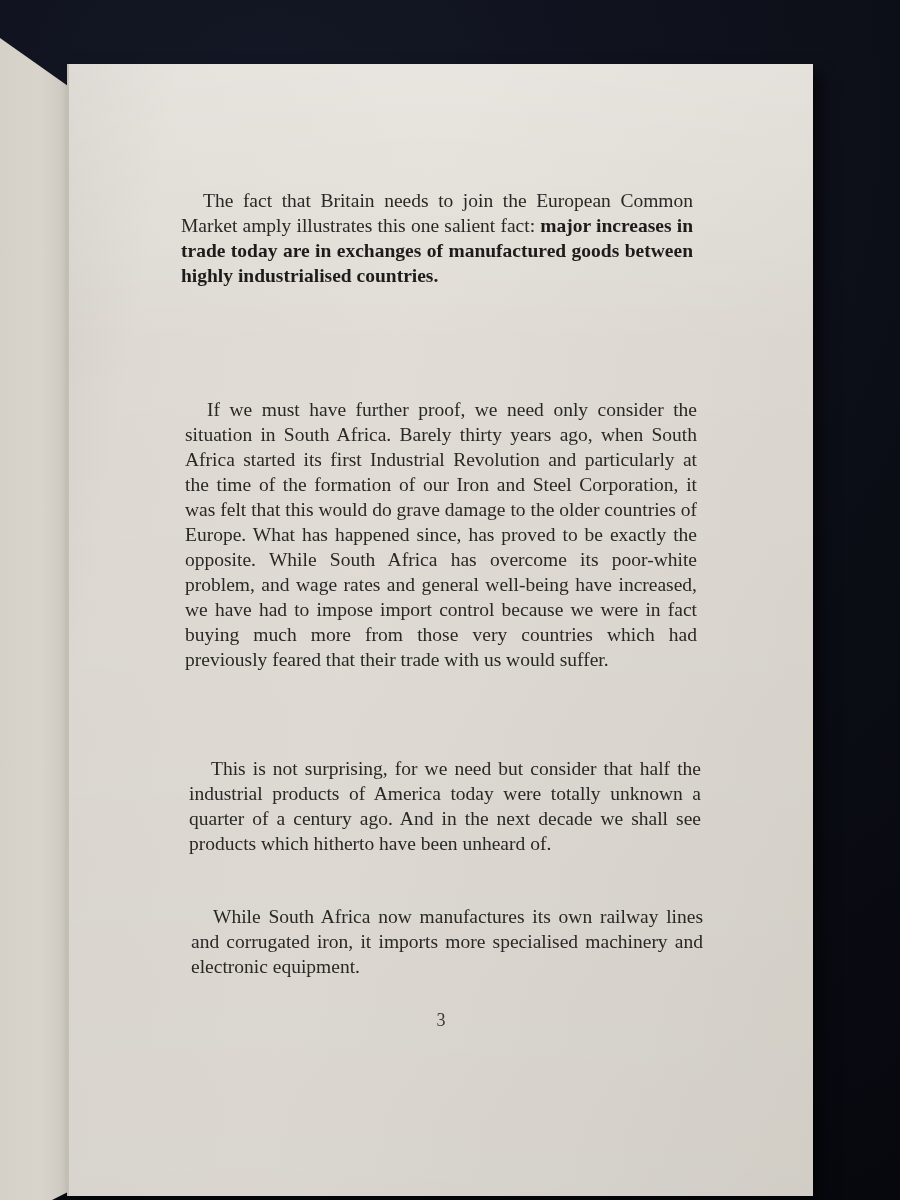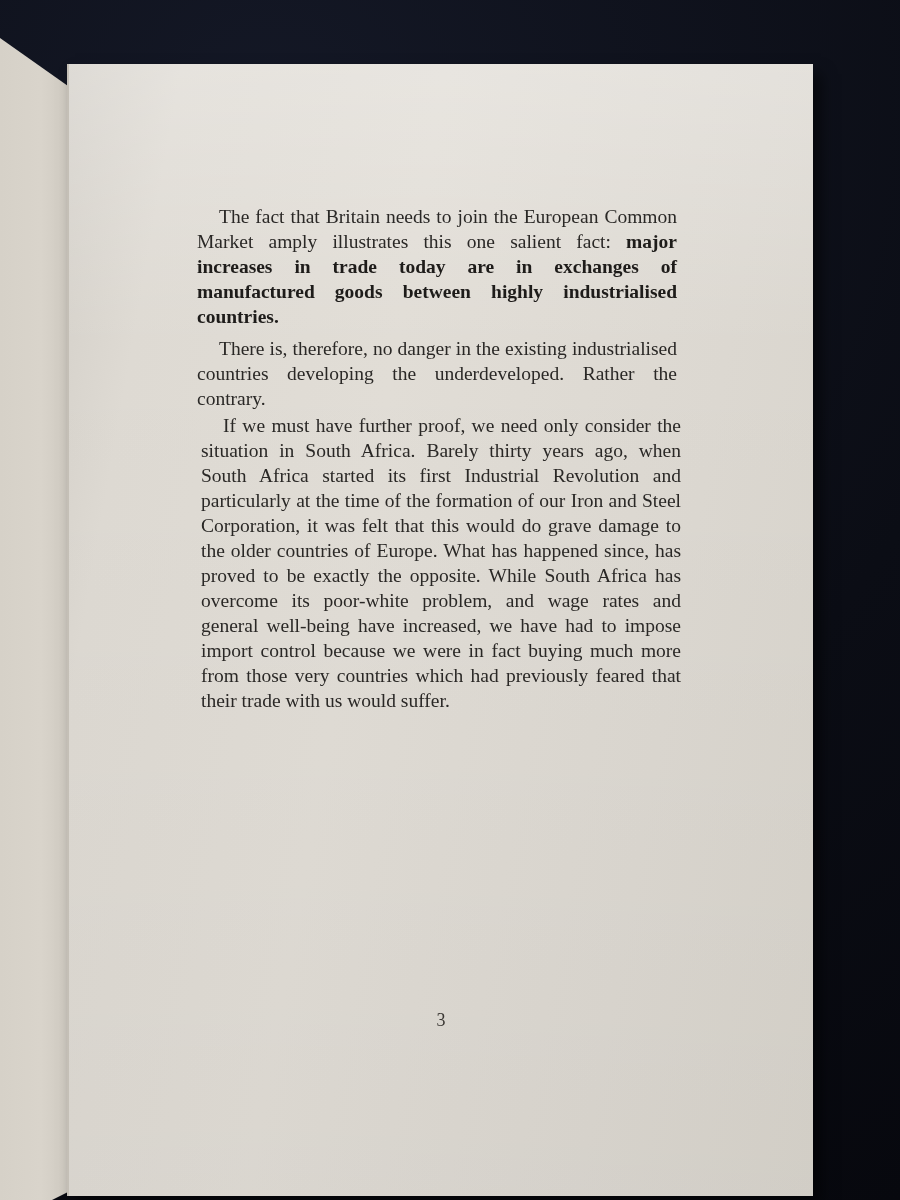--- a/index.html
+++ b/index.html
@@ -48,21 +48,21 @@
   .text-block {
     position: absolute;
     left: 112px;
     width: 512px;
     color: #2a2826;
     font-size: 19.5px;
     line-height: 25px;
     text-align: justify;
   }
   .para {
-    margin: 16px;
+    margin: 0;
     text-indent: 22px;
   }
   .para .bold {
     font-weight: bold;
     color: #1e1c1a;
   }
   .p1 { top: 124px; }
   .p2 { top: 256px; }
   .p3 { top: 333px; left: 116px; }
   .p4 { top: 692px; left: 120px; }
@@ -86,24 +86,27 @@
 
 <div class="page">
   <div class="page-shade"></div>
 
   <div class="text-block p1">
     <p class="para">
       <span>The fact that Britain needs to join the European Common Market amply illustrates this one salient fact: </span><span class="bold">major increases in trade today are in exchanges of manufactured goods between highly industrialised countries.</span>
     </p>
   </div>
 
-  <div class="text-block p2">
-    <p class="para">There is, therefore, no danger in the existing industrialised countries developing the underdeveloped. Rather the contrary.</p>
-  </div>
 
   <div class="text-block p3">
     <p class="para">If we must have further proof, we need only consider the situation in South Africa. Barely thirty years ago, when South Africa started its first Industrial Revolution and particularly at the time of the formation of our Iron and Steel Corporation, it was felt that this would do grave damage to the older countries of Europe. What has happened since, has proved to be exactly the opposite. While South Africa has overcome its poor-white problem, and wage rates and general well-being have increased, we have had to impose import control because we were in fact buying much more from those very countries which had previously feared that their trade with us would suffer.</p>
   </div>
 
+  <div class="text-block p4">
+    <p class="para">This is not surprising, for we need but consider that half the industrial products of America today were totally unknown a quarter of a century ago. And in the next decade we shall see products which hitherto have been unheard of.</p>
+  </div>
 
+  <div class="text-block p5">
+    <p class="para">While South Africa now manufactures its own railway lines and corrugated iron, it imports more specialised machinery and electronic equipment.</p>
+  </div>
 
   <div class="page-number">3</div>
 </div>
 
 </body></html>

